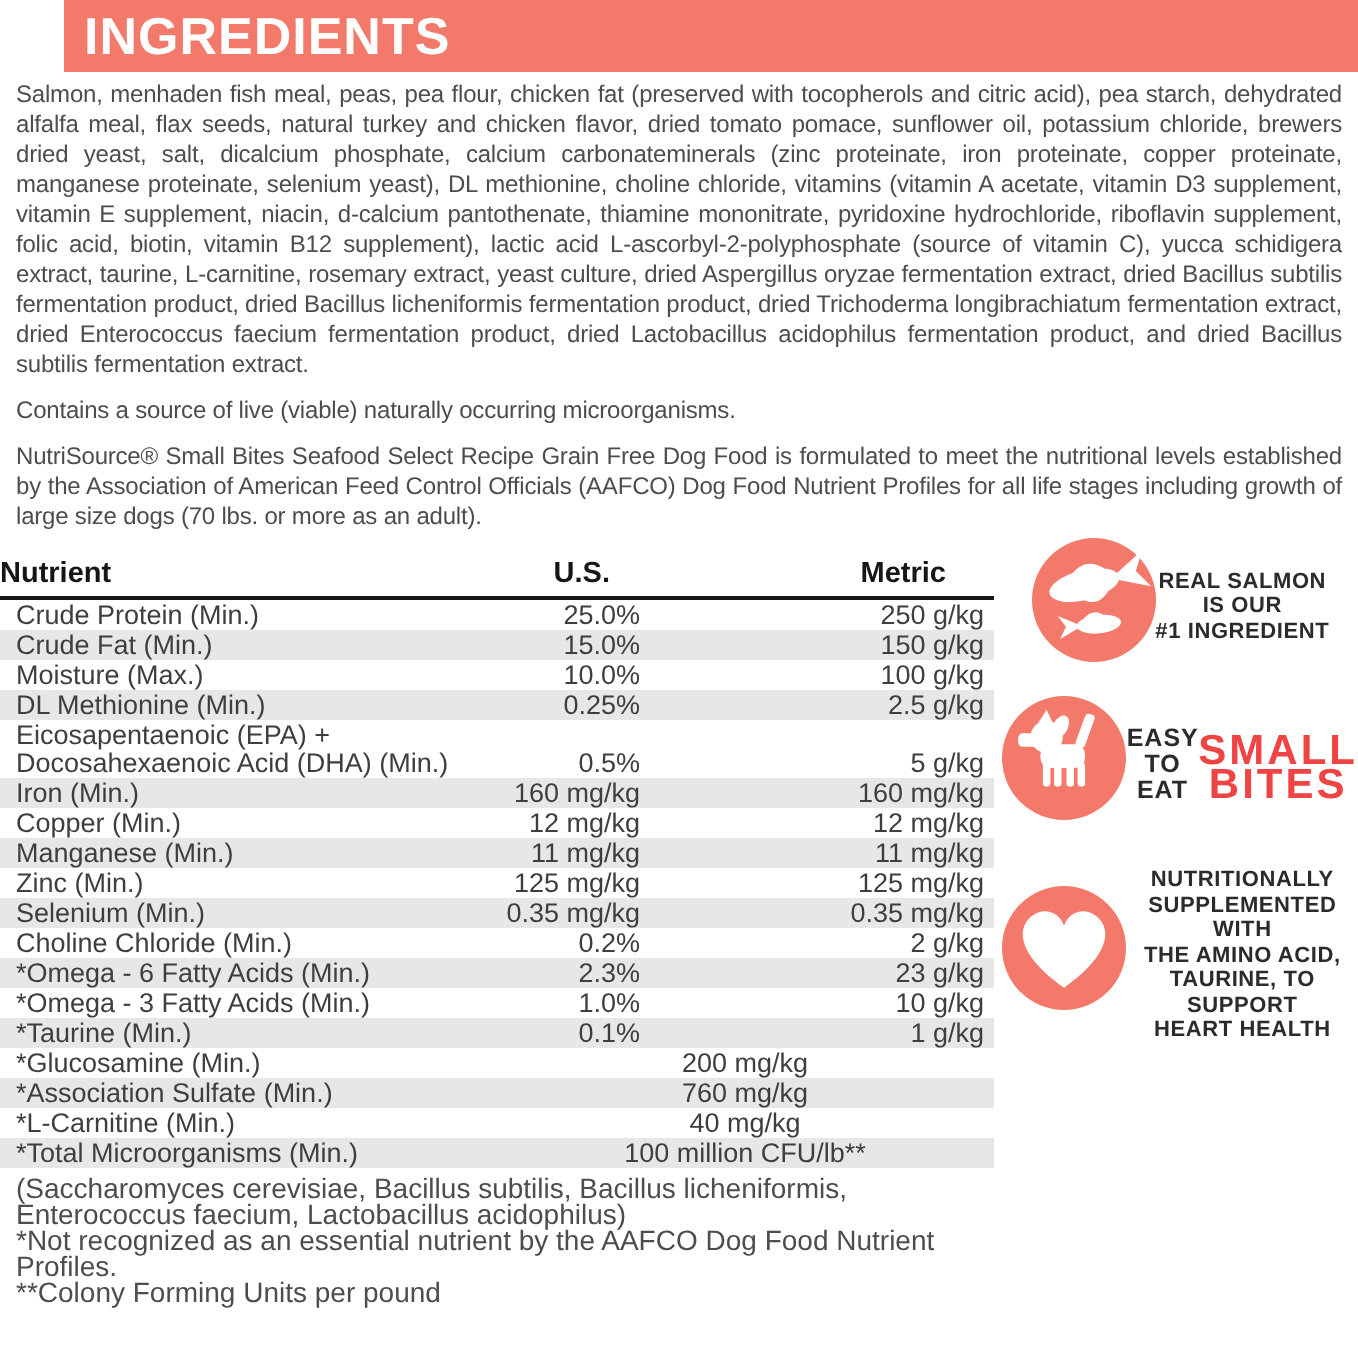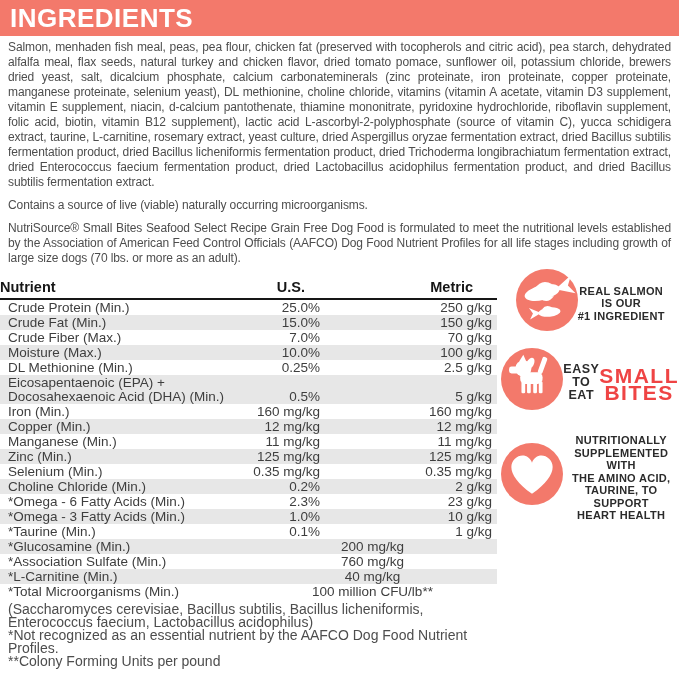--- a/index.html
+++ b/index.html
@@ -14,21 +14,21 @@
   .page{
     position:relative;
     width:679px;height:678px;
     background:#fff;overflow:hidden;
     font-family:"Liberation Sans","DejaVu Sans",sans-serif;
   }
   .bar{
     background:var(--coral);color:#fff;font-weight:bold;
     letter-spacing:.5px;
   }
-  .bar-ingredients{height:36px;line-height:37px;font-size:26px;padding-left:10px;}
+  .bar-ingredients{height:36px;line-height:37px;font-size:26px;padding-left:10px;margin-left:32px;}
   .body-text{
     margin:4px 8px 0;color:var(--body_text);
     font-size:12px;line-height:15px;text-align:justify;letter-spacing:-.1px;
   }
   .contains-text,.aafco-text{margin-top:8px;}
   .columns{display:flex;margin-top:9px;}
   .left-col{width:515px;}
   .bar-ga{height:30px;line-height:31px;font-size:26px;padding-left:10px;}
   table{width:497px;border-collapse:collapse;table-layout:fixed;margin-top:2px;}
   thead th{
@@ -106,25 +106,20 @@
         <tbody>
           <tr>
               <td class="c1">Crude Protein (Min.)</td>
               <td class="c2">25.0%</td>
               <td class="c3">250 g/kg</td>
             </tr>
           <tr>
               <td class="c1">Crude Fat (Min.)</td>
               <td class="c2">15.0%</td>
               <td class="c3">150 g/kg</td>
-            </tr>
-          <tr>
-              <td class="c1">Crude Fiber (Max.)</td>
-              <td class="c2">7.0%</td>
-              <td class="c3">70 g/kg</td>
             </tr>
           <tr>
               <td class="c1">Moisture (Max.)</td>
               <td class="c2">10.0%</td>
               <td class="c3">100 g/kg</td>
             </tr>
           <tr>
               <td class="c1">DL Methionine (Min.)</td>
               <td class="c2">0.25%</td>
               <td class="c3">2.5 g/kg</td>

